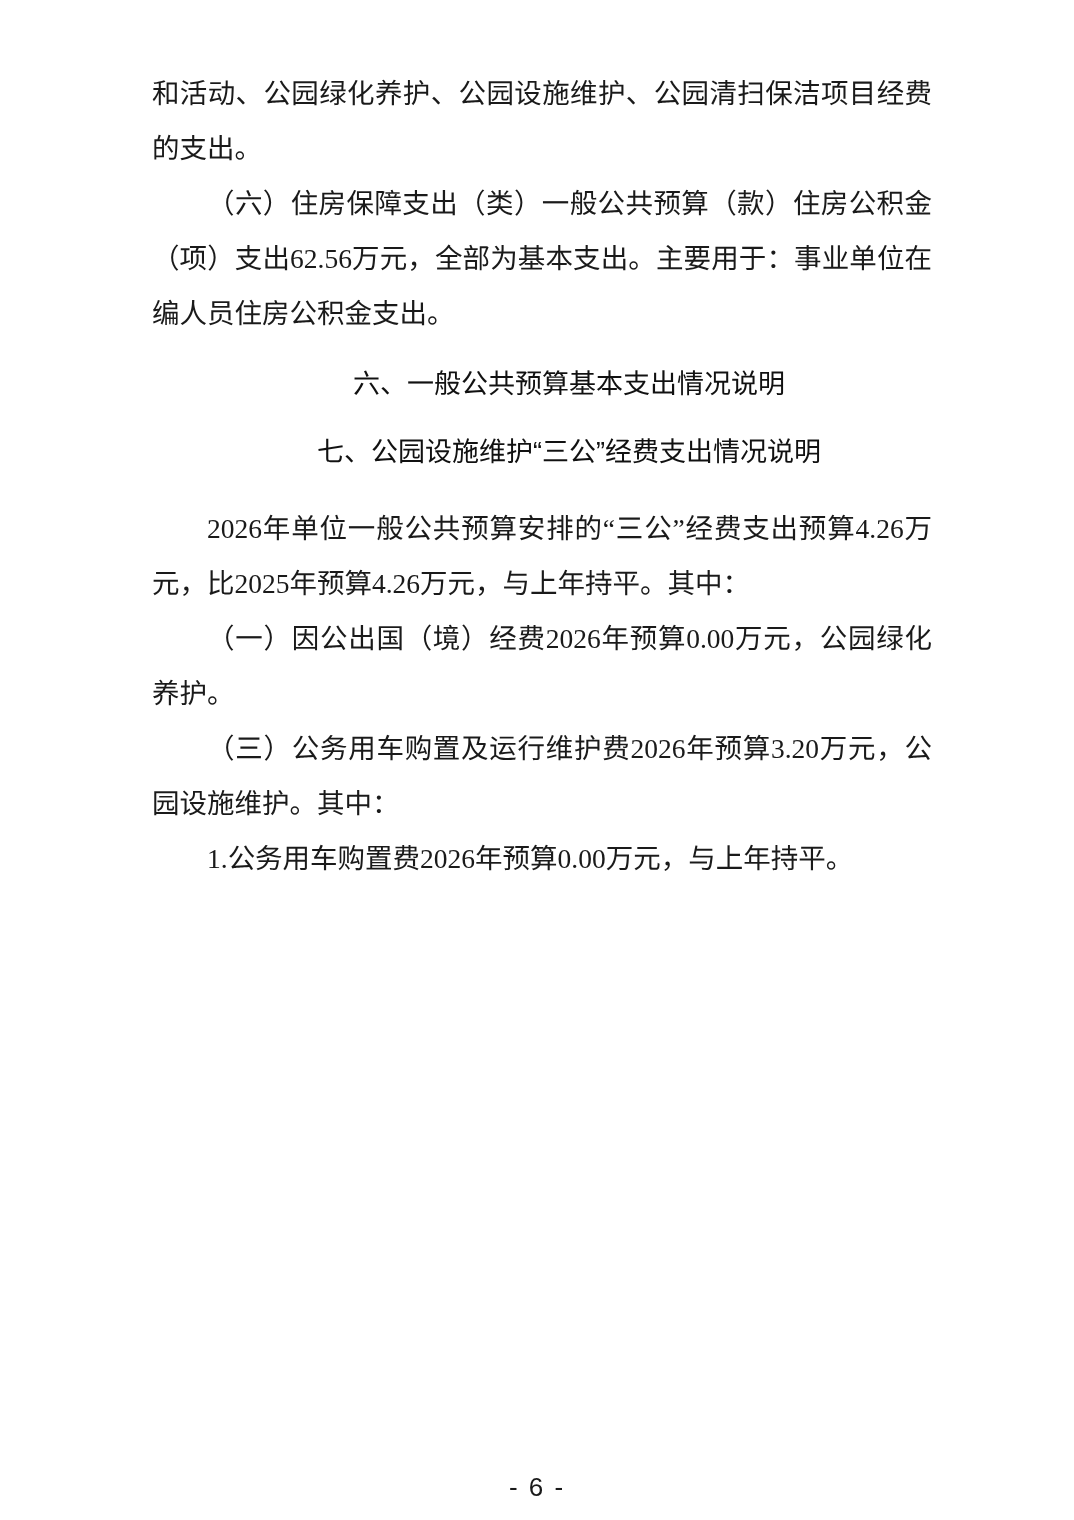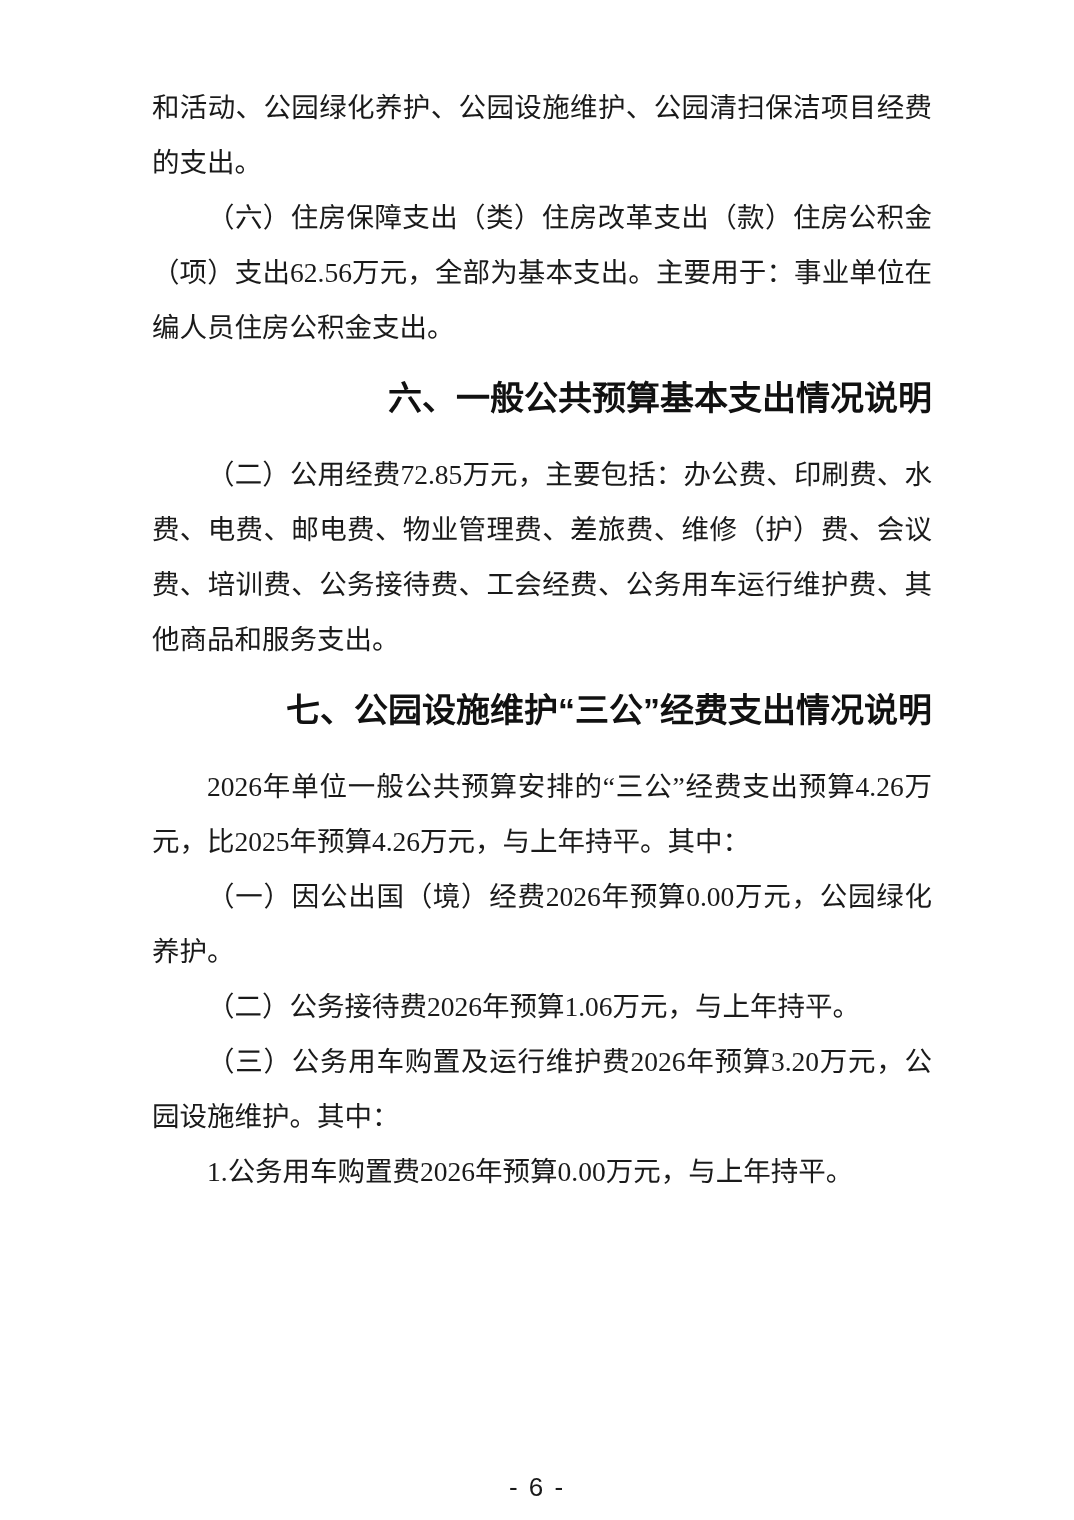--- a/index.html
+++ b/index.html
@@ -11,44 +11,44 @@
     height: 1520px;
     margin: 0 auto;
     background: #ffffff;
     overflow: hidden;
     color: #1a1a1a;
   }
 
   .content {
     position: absolute;
     left: 152px;
-    top: 80px;
+    top: 66px;
     width: 780px;
     text-align: justify;
   }
 
   p.body {
     margin: 0;
     font-family: "Liberation Serif", "DejaVu Serif", serif;
     font-size: 27.5px;
     line-height: 55px;
     text-indent: 2em;
     letter-spacing: 0;
     color: #1a1a1a;
   }
   p.body.no-indent { text-indent: 0; }
 
   h2.section-heading {
     margin: 24px 0 30px 0;
     font-family: "Liberation Sans", "DejaVu Sans", sans-serif;
-    font-weight: 700;
-    font-size: 34px;
+    font-weight: 400;
+    font-size: 27px;
     line-height: 38px;
     text-indent: 2em;
-    text-align: right;
+    text-align: center;
     color: #111111;
   }
 
   .page-number {
     position: absolute;
     left: 0;
     right: 0;
     top: 1472px;
     text-align: center;
     font-family: "Liberation Sans", "DejaVu Sans", sans-serif;
@@ -59,35 +59,33 @@
   }
 </style>
 </head>
 <body>
 
 <div class="page">
   <div class="content">
 
     <p class="body no-indent">和活动、公园绿化养护、公园设施维护、公园清扫保洁项目经费的支出。</p>
 
-    <p class="body">（六）住房保障支出（类）住房改革支出（款）住房公积金（项）支出62.56万元，全部为基本支出。主要用于：事业单位在编人员住房公积金支出。</p>
+    <p class="body">（六）住房保障支出（类）一般公共预算（款）住房公积金（项）支出62.56万元，全部为基本支出。主要用于：事业单位在编人员住房公积金支出。</p>
 
     <h2 class="section-heading">六、一般公共预算基本支出情况说明</h2>
 
 
 
-    <p class="body">（二）公用经费72.85万元，主要包括：办公费、印刷费、水费、电费、邮电费、物业管理费、差旅费、维修（护）费、会议费、培训费、公务接待费、工会经费、公务用车运行维护费、其他商品和服务支出。</p>
 
     <h2 class="section-heading">七、公园设施维护“三公”经费支出情况说明</h2>
 
     <p class="body">2026年单位一般公共预算安排的“三公”经费支出预算4.26万元，比2025年预算4.26万元，与上年持平。其中：</p>
 
     <p class="body">（一）因公出国（境）经费2026年预算0.00万元，公园绿化养护。</p>
 
-    <p class="body">（二）公务接待费2026年预算1.06万元，与上年持平。</p>
 
     <p class="body">（三）公务用车购置及运行维护费2026年预算3.20万元，公园设施维护。其中：</p>
 
     <p class="body">1.公务用车购置费2026年预算0.00万元，与上年持平。</p>
 
   </div>
 
   <div class="page-number">- 6 -</div>
 </div>
 

